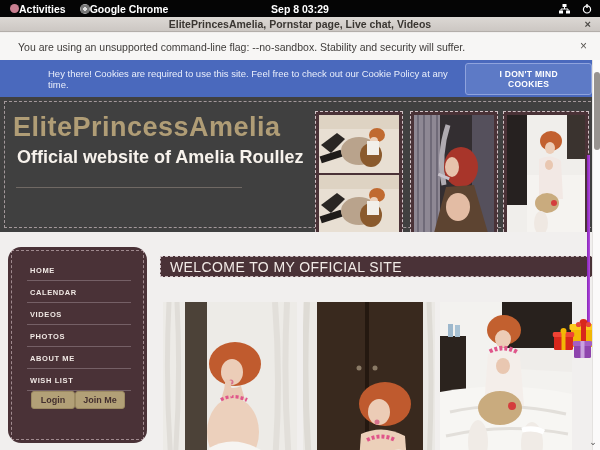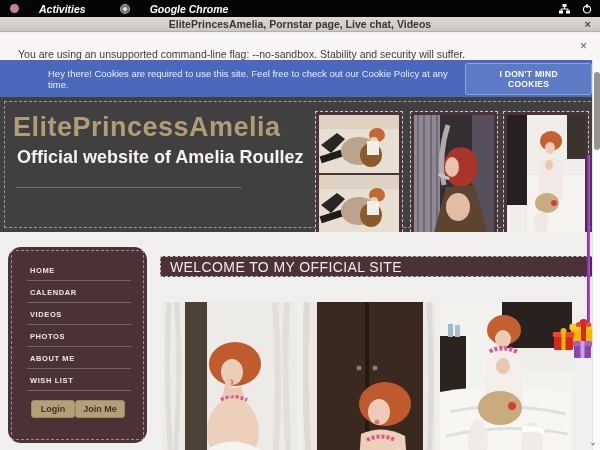--- a/index.html
+++ b/index.html
@@ -1,33 +1,33 @@
 <!DOCTYPE html>
 <html><head>
 <meta charset="utf-8">
 <style>
   html,body{margin:0;padding:0;background:#222;}
   *{box-sizing:border-box;font-family:"Liberation Sans",sans-serif;}
   .screen{position:relative;width:600px;height:450px;overflow:hidden;background:#f1efee;}
 
   
   .topbar{position:absolute;left:0;top:0;width:600px;height:17px;background:#050505;display:flex;align-items:center;color:#fff;font-size:10.5px;font-weight:bold;}
-  .tb-left{display:flex;align-items:center;gap:20px;padding-left:10px;font-style:italic;}
+  .tb-left{display:flex;align-items:center;gap:0;padding-left:10px;}
   .tb-dot{width:9px;height:9px;border-radius:50%;background:#c97f90;}
   .chrome-ico{width:10px;height:10px;border-radius:50%;background:radial-gradient(circle at 50% 50%,#ddd 0 28%,#777 30% 62%,#aaa 64%);margin-left:14px;}
   .tb-clock{position:absolute;left:0;right:0;text-align:center;font-weight:bold;}
   .tb-right{position:absolute;right:8px;top:0;height:17px;display:flex;align-items:center;gap:12px;}
   .tb-right svg{display:block;}
 
   
   .titlebar{position:absolute;left:0;top:17px;width:600px;height:15px;background:linear-gradient(#dcd8d4,#ccc7c3);border-bottom:1px solid #b3aeaa;display:flex;align-items:center;justify-content:center;font-size:10.5px;font-weight:bold;color:#3a3632;}
   .titlebar .close{position:absolute;right:9px;top:1px;font-size:11px;color:#4d4a47;font-weight:bold;cursor:default;}
 
   
-  .infobar{position:absolute;left:0;top:33px;width:600px;height:27px;background:#f7f6f5;display:flex;align-items:flex-end;font-size:10.5px;color:#3f3c3a;padding-left:18px;}
+  .infobar{position:absolute;left:0;top:33px;width:600px;height:27px;background:#f7f6f5;display:flex;align-items:center;font-size:10.5px;color:#3f3c3a;padding-left:18px;}
   .infobar .close{position:absolute;right:13px;top:6px;font-size:12px;color:#5a5753;}
 
   
   .cookiebar{position:absolute;left:0;top:60px;width:592px;height:37px;background:#4a69bd;display:flex;align-items:center;justify-content:center;gap:10px;}
   .cookie-text{color:#e9eefb;font-size:9.5px;margin-left:48px;}
   .cookie-btn{background:#5d7ac6;border:1px solid #8fa3dd;border-radius:3px;color:#fff;font-size:8.5px;font-weight:bold;padding:5px 13px;letter-spacing:.3px;}
 
   
   .siteheader{position:absolute;left:0;top:97px;width:600px;height:135px;background:#404040;}
   .siteheader .frame{position:absolute;left:4px;top:4px;right:4px;bottom:4px;border:1px dashed rgba(245,225,230,.55);pointer-events:none;}
@@ -40,21 +40,21 @@
   .p1{left:315px;width:88px;}
   .p2{left:410px;width:88px;}
   .p3{left:503px;width:86px;}
 
   
   .contentbg{position:absolute;left:0;top:232px;width:592px;height:218px;background:#f1efee;}
 
   .sidebar{position:absolute;left:8px;top:247px;width:139px;height:196px;background:#4a3237;padding:3px;border-radius:13px;}
   .sidebar .inner{width:100%;height:100%;border:1px dashed rgba(245,225,230,.5);padding:8px 12px 0 15px;}
   .nav-item{color:#f0e8e4;font-size:7.5px;font-weight:bold;letter-spacing:.6px;padding:7px 0 5px 3px;border-bottom:1px solid #756066;}
-  .side-btns{display:flex;margin-top:9px;padding-left:4px;}
+  .side-btns{display:flex;margin-top:0;padding-left:4px;}
   .side-btn{background:#b2a077;color:#44302f;border:1px solid #9c8a62;border-radius:3px;font-size:9px;font-weight:bold;padding:3px 0;text-align:center;}
   .btn-login{width:44px;}
   .btn-join{width:50px;}
 
   .welcome{position:absolute;left:160px;top:256px;width:484px;height:21px;background:#4a3237;border:1px dashed #cfc0c4;display:flex;align-items:center;padding-left:9px;color:#f2ebe7;font-size:14px;font-weight:normal;letter-spacing:.4px;}
 
   .mainphoto{position:absolute;top:302px;height:148px;overflow:hidden;background:#eceae6;}
   .m1{left:163px;width:134px;}
   .m2{left:303px;width:132px;}
   .m3{left:440px;width:132px;}
@@ -74,20 +74,21 @@
 
 <div class="screen">
 
   <div class="topbar">
     <div class="tb-left">
       <span class="tb-dot"></span>
       <span>Activities</span>
       <span class="chrome-ico"></span>
       <span>Google Chrome</span>
     </div>
+    <div class="tb-clock">Sep 8 03:29</div>
     <div class="tb-right">
       <span>
         <svg width="11" height="10" viewBox="0 0 11 10">
             <rect x="3.5" y="0" width="4" height="3" fill="#fff"></rect>
             <rect x="0" y="6.5" width="4" height="3" fill="#fff"></rect>
             <rect x="7" y="6.5" width="4" height="3" fill="#fff"></rect>
             <path d="M5.5 3v2M2 6.5V5h7v1.5" stroke="#fff" fill="none" stroke-width="1"></path>
           </svg>
       </span>
       <span>

